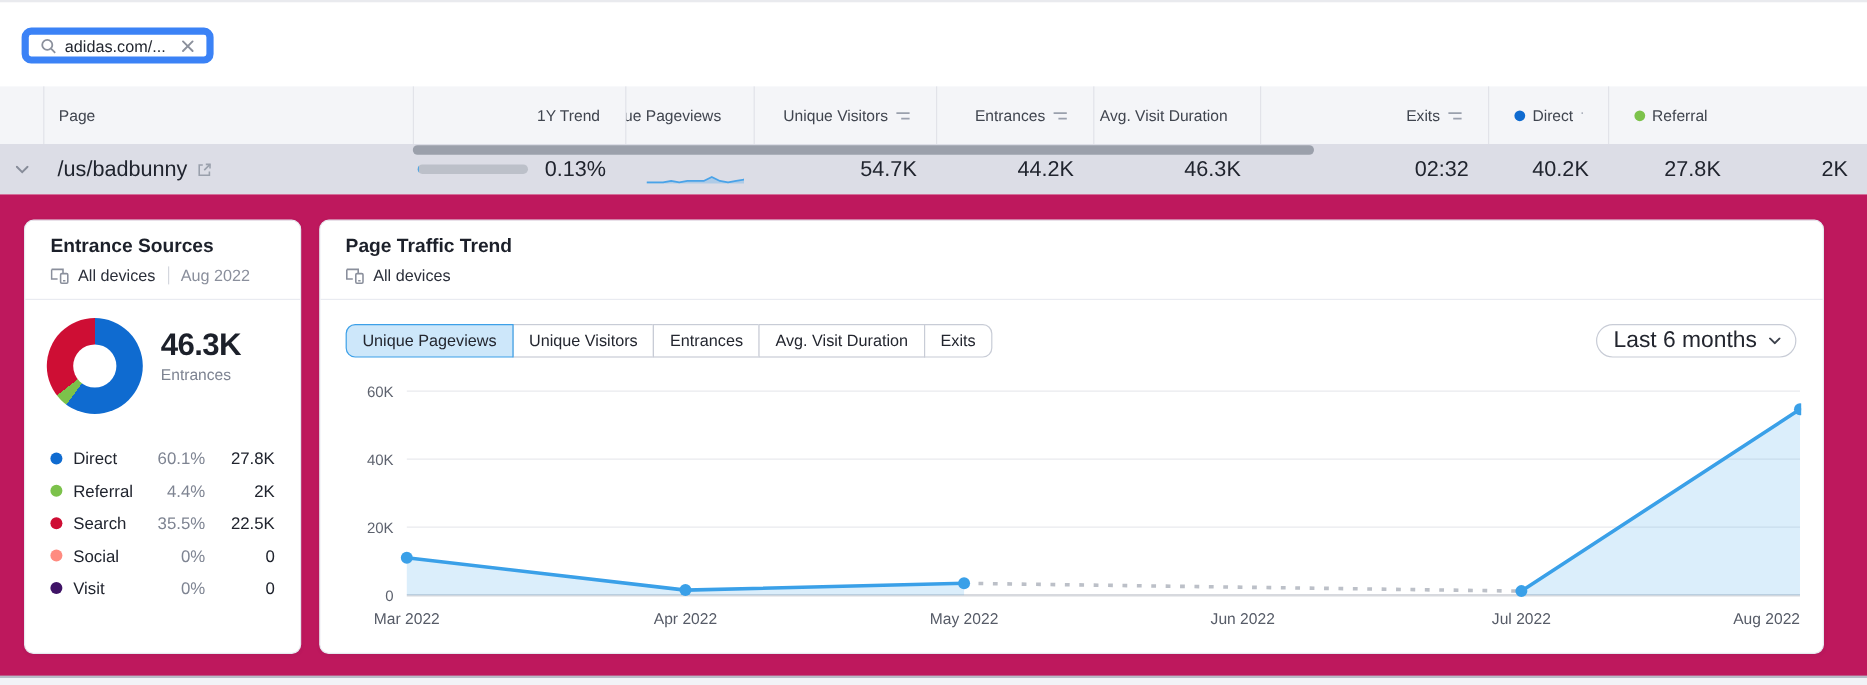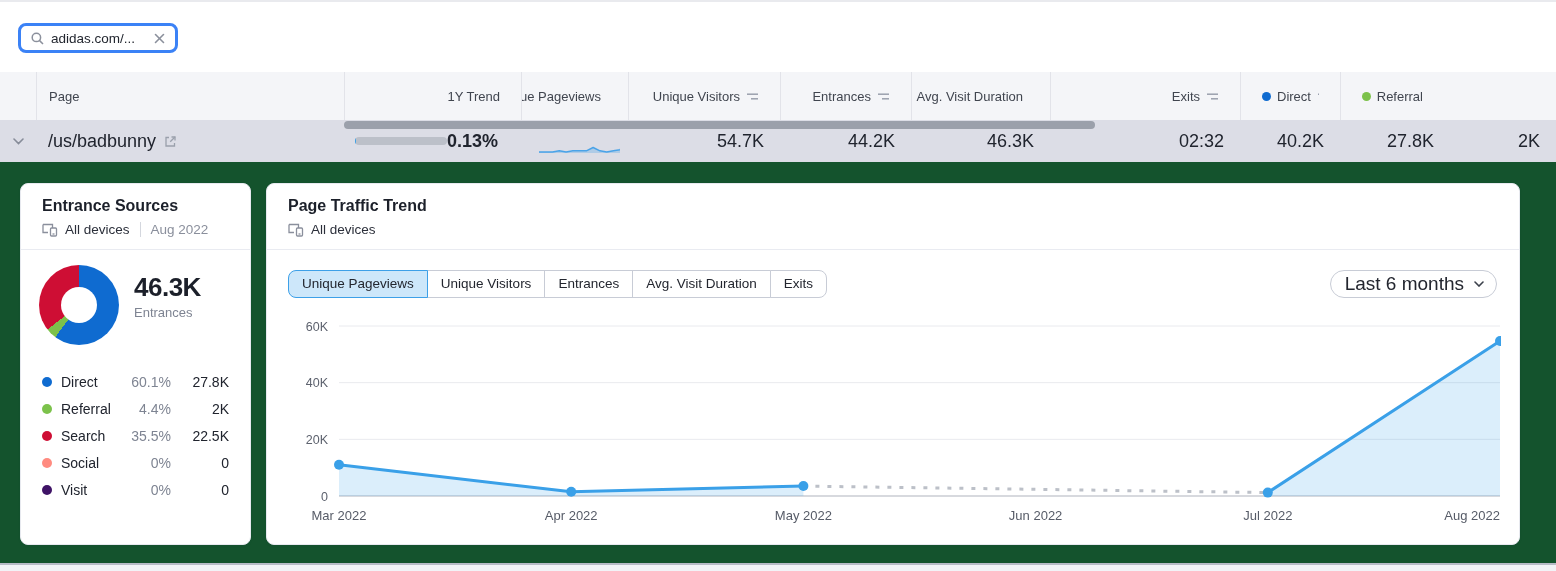--- a/index.html
+++ b/index.html
@@ -4,47 +4,47 @@
 <style>
   * { margin:0; padding:0; box-sizing:border-box; }
   html,body { background:#fff; }
   body { font-family:"Liberation Sans", sans-serif; color:#20242e; }
   svg text { font-family:"Liberation Sans", sans-serif; }
 
   .screen { position:relative; width:1556px; height:571px; overflow:hidden; background:#fff; border-top:2px solid #e9eaee; }
 
   
   .topbar { position:absolute; top:0; left:0; right:0; height:70px; background:#fff; }
-  .searchbox { position:absolute; left:18px; top:21px; width:160px; height:30px; border:3px solid #3b82f6; border-radius:8px; background:#fff; display:flex; align-items:center; padding:0 10px; gap:7px;text-align:right; }
+  .searchbox { position:absolute; left:18px; top:21px; width:160px; height:30px; border:6px solid #3b82f6; border-radius:8px; background:#fff; display:flex; align-items:center; padding:0 10px; gap:7px;text-align:right; }
   .searchbox .q { font-size:13.5px; color:#22262f; white-space:nowrap; overflow:hidden; }
   .searchbox .clear { margin-left:auto; display:flex; align-items:center; cursor:pointer; }
 
   
   .grid { position:absolute; left:0; right:0; display:grid; grid-template-columns:36px 308px 177px 107px 152px 131px 139px 190px 100px 110px 106px; }
   .thead { top:70px; height:48px; background:#f4f5f8; font-size:13px; color:#40454f; }
   .thead .cell { display:flex; align-items:center; justify-content:flex-end; gap:6px; padding:0 21px; white-space:nowrap; overflow:hidden; }
   .thead .cell.left { justify-content:flex-start; padding-left:12px; }
   .thead .cell.sel { background:#e3e4ea; }
   .thead .cell.sep { border-left:1px solid #e2e3e9; }
   .thead .cell.first { border-left:1px solid #e2e3e9; }
   .dot { width:9px; height:9px; border-radius:50%; flex:0 0 auto; }
 
   .hscroll { position:absolute; top:119px; left:344px; width:751px; height:8px; border-radius:4px; background:#9ba0ab; z-index:4; cursor:pointer; }
 
   .trow { top:118px; height:42px; background:#dcdde6; font-size:18px; color:#20242e; }
   .trow .cell { display:flex; align-items:center; justify-content:flex-end; padding:0 16px; white-space:nowrap; }
   .trow .cell.cexp { justify-content:center; padding:0; }
   .trow .cell.cpage { justify-content:flex-start; padding-left:12px; gap:8px; }
-  .trow .cell.cshare { justify-content:center; padding:0 16px 0 4px;font-weight:bold; }
+  .trow .cell.cshare { justify-content:space-between; padding:0 16px 0 4px; }
   .sharebar { width:92px; height:8px; border-radius:4px; background:#bcc0c9; position:relative; overflow:hidden; }
   .sharebar i { position:absolute; left:0; top:0; bottom:0; background:#3aa0e8; display:block; }
   .trow .cell.cspark { justify-content:flex-end; padding-right:8px; }
 
   
-  .content { position:absolute; top:160px; left:0; right:0; bottom:0; background:#14532d;padding-left:20px; }
+  .content { position:absolute; top:160px; left:0; right:0; bottom:0; background:#be185d;padding-left:20px; }
   .card { position:absolute; background:#fff; border:1px solid #e7e9ef; border-radius:8px; box-shadow:0 1px 3px rgba(35,40,60,0.06); }
   .card1 { left:20px; top:21px; width:231px; height:362px; }
   .card2 { left:266px; top:21px; width:1254px; height:362px; }
   .bottom-line { position:absolute; left:0; right:0; top:401px; height:2px; background:#b8bbc7; }
   .bottom-strip { position:absolute; left:0; right:0; top:403px; bottom:0; background:#f2f3f7; }
 
   .card-head { height:66px; border-bottom:1px solid #e9ebf1; padding:13px 21px 0 21px; }
   .card-title { font-size:16px; font-weight:700; color:#1c202a; }
   .card-sub { margin-top:7px; display:flex; align-items:center; gap:7px; font-size:13.5px; color:#2b2f3a; }
   .vsep { width:1px; height:15px; background:#d4d7de; margin:0 3px; }

